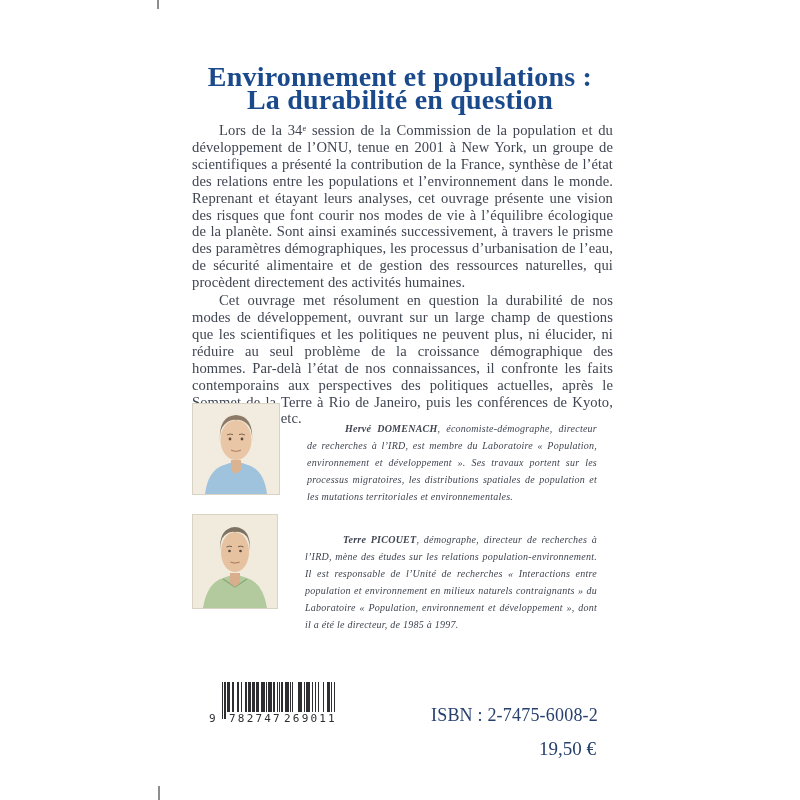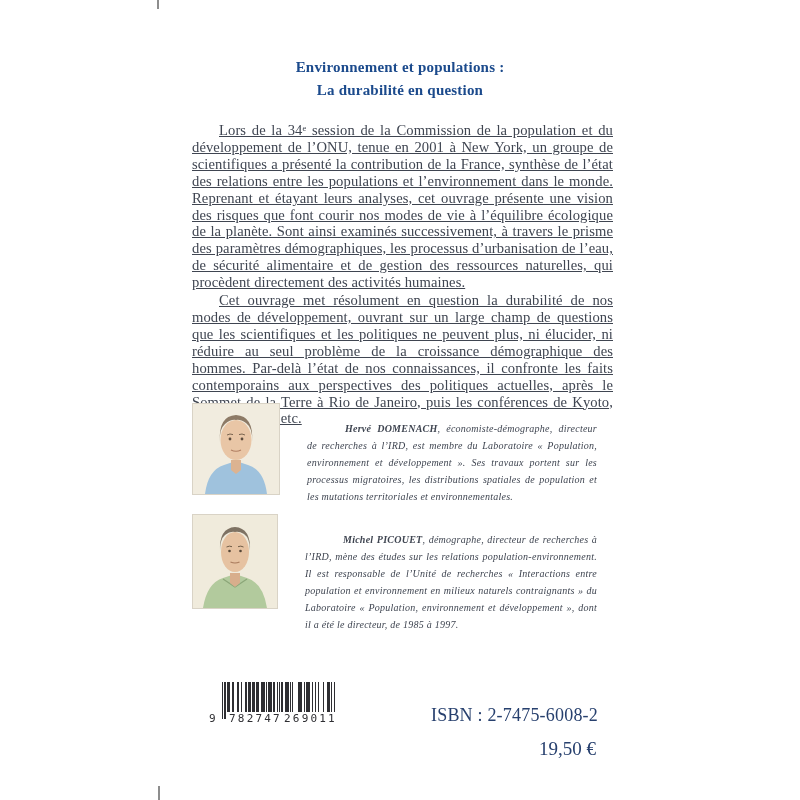--- a/index.html
+++ b/index.html
@@ -7,33 +7,32 @@
     width:800px;height:800px;background:#ffffff;position:relative;overflow:hidden;
     font-family:"Liberation Serif", serif;
   }
   .crop-mark{position:absolute;background:#8d8d8d;}
   .crop-top{left:157px;top:0;width:2px;height:9px;}
   .crop-bottom{left:158px;top:786px;width:2px;height:14px;}
 
   .title{
     position:absolute;left:188px;top:46px;width:424px;
     text-align:center;font-weight:bold;
-    font-size:15px;line-height:23px;
+    font-size:28px;line-height:23px;
     color:var(--title-blue,#1b4a8c);
     white-space:pre-line;letter-spacing:.2px;
   }
 
   .synopsis{position:absolute;left:192px;top:122px;width:421px;}
   .synopsis p{
     margin:0;padding:0;
     font-size:14.6px;line-height:16.9px;
     color:var(--body-text,#3f4551);
     text-align:justify;text-indent:27px;
     letter-spacing:.1px;
-    text-decoration:underline;
   }
   .synopsis p + p{margin-top:1px;}
 
   .author-row{position:absolute;left:192px;width:421px;display:flex;gap:11px;align-items:flex-start;}
   .author-row1{top:403px;}
   .author-row2{top:514px;}
   .photo-frame{flex:0 0 auto;border:1px solid #d9d3c6;background:#f1ecdf;line-height:0;}
   .bio{
     flex:1 1 auto;margin:16px;
     font-style:italic;
@@ -100,21 +99,21 @@
       <path d="M30,64 l12,8 12,-8" stroke="#8ba678" stroke-width="1.2" fill="none"></path>
       <path d="M37,58 h10 v10 l-5,4 -5,-4 Z" fill="#d8ae8c"></path>
       <ellipse cx="42" cy="37" rx="14" ry="20" fill="#e6c2a1"></ellipse>
       <path d="M27,36 Q26,13 42,12 Q58,13 57,36 Q57,23 51,19 Q46,16 42,17 Q37,16 32,20 Q27,24 27,36 Z" fill="#7e7263"></path>
       <circle cx="36.5" cy="36" r="1.3" fill="#564737"></circle>
       <circle cx="47.5" cy="36" r="1.3" fill="#564737"></circle>
       <path d="M37.5,47 q4.5,2 9,0" stroke="#a97a5c" stroke-width="1.1" fill="none"></path>
       <path d="M33.5,32 q3,-1.6 5.5,-0.3 M45,31.7 q2.8,-1.3 5.5,0.3" stroke="#6f5c47" stroke-width="1" fill="none"></path>
     </svg>
   </div>
-  <p class="bio"><b>Michel PICOUET</b><span>, démographe, directeur de recherches à l’IRD, mène des études sur les relations population-environnement. Il est responsable de l’Unité de recherches « Interactions entre population et environnement en milieux naturels contraignants » du Laboratoire « Population, environnement et développement », dont il a été le directeur, de 1985 à 1997.</span></p>
+  <p class="bio"><b>Terre PICOUET</b><span>, démographe, directeur de recherches à l’IRD, mène des études sur les relations population-environnement. Il est responsable de l’Unité de recherches « Interactions entre population et environnement en milieux naturels contraignants » du Laboratoire « Population, environnement et développement », dont il a été le directeur, de 1985 à 1997.</span></p>
 </div>
 
 <div class="barcode">
   <div class="bars">
       <span class="bc-mod bar tall"></span>
       <span class="bc-mod tall"></span>
       <span class="bc-mod bar tall"></span>
       <span class="bc-mod"></span>
       <span class="bc-mod bar"></span>
       <span class="bc-mod bar"></span>

